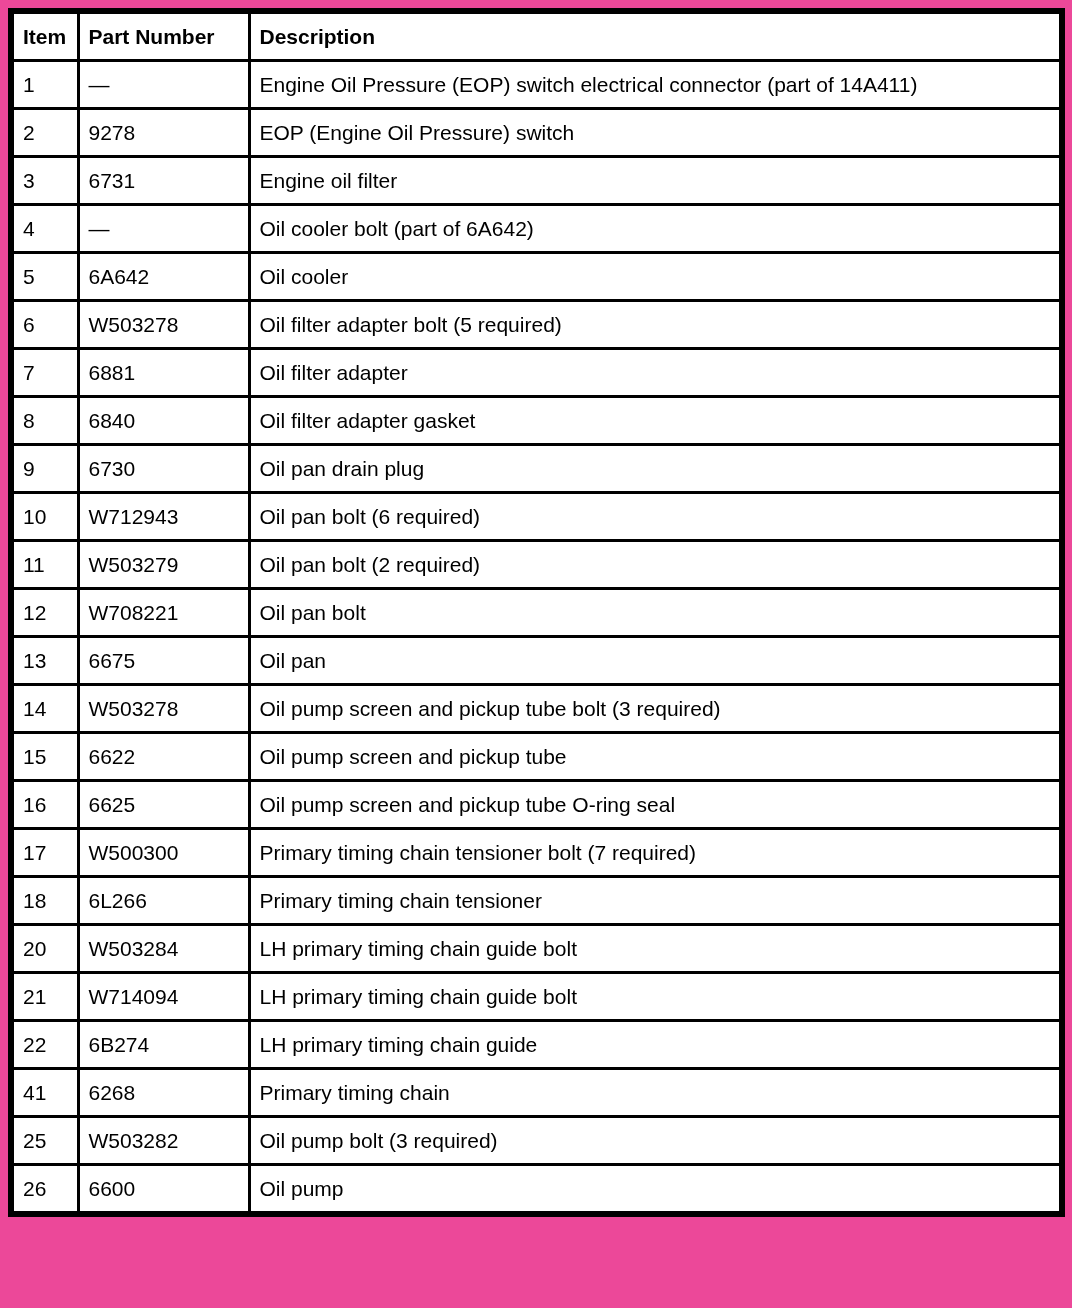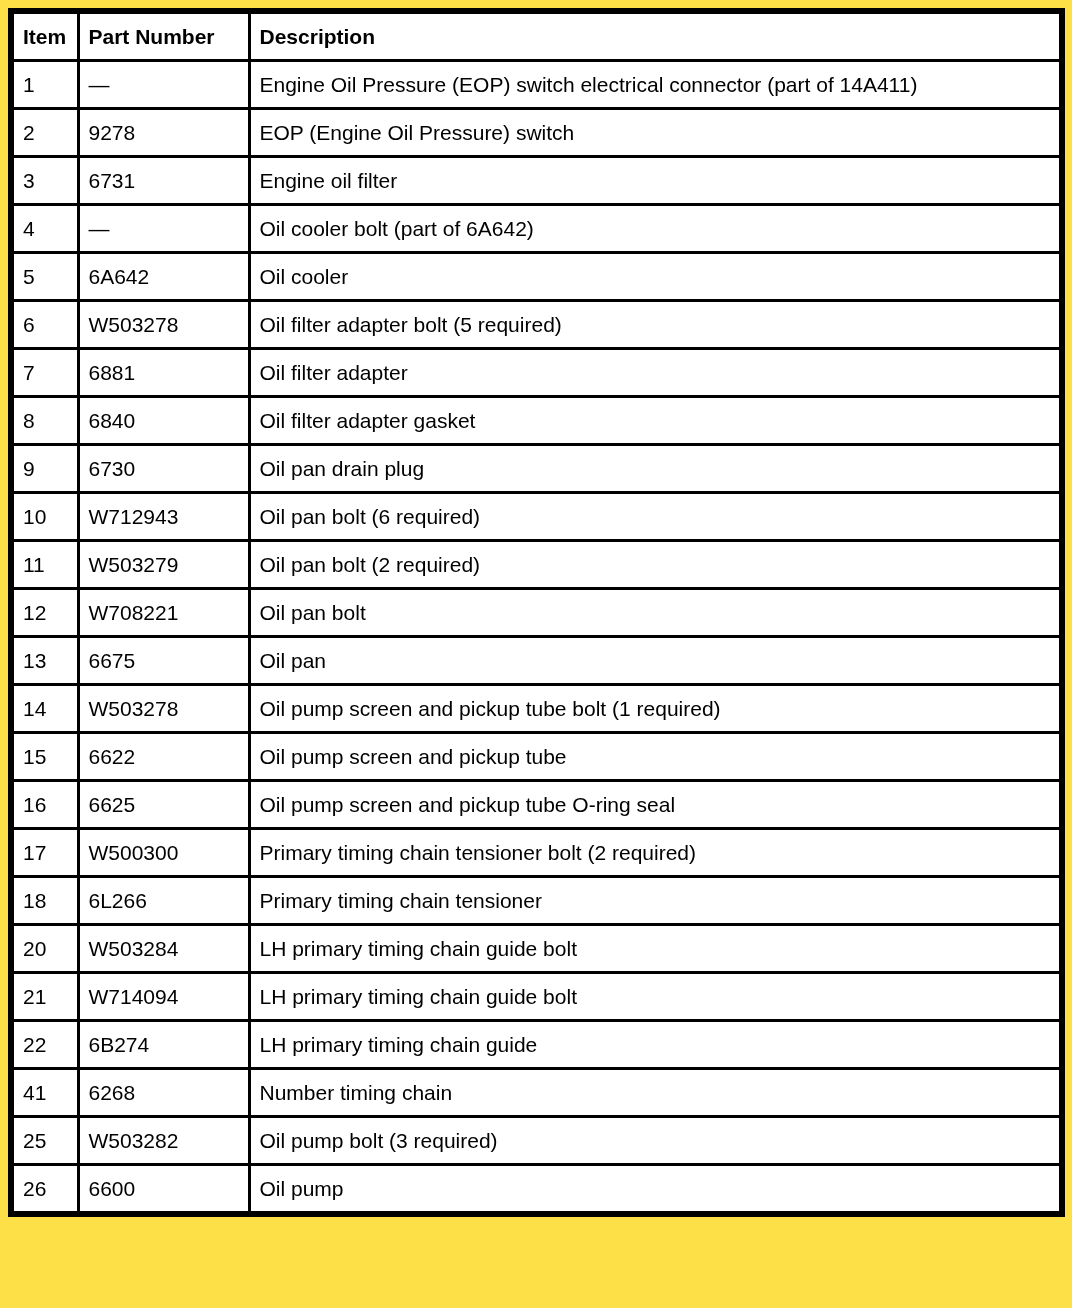--- a/index.html
+++ b/index.html
@@ -5,21 +5,21 @@
   html, body {
     margin: 0;
     padding: 0;
     background: #ffffff;
   }
   .page {
     width: 1072px;
     height: 1308px;
     box-sizing: border-box;
     padding: 8px 7px 8px 8px;
-    background: #fde047;
+    background: #ec4899;
     font-family: "Liberation Sans", sans-serif;
   }
   table.parts {
     border-collapse: collapse;
     table-layout: fixed;
     width: 1057px;
     border: 6px solid #000000;
     background: #ffffff;
   }
   table.parts col.c-item { width: 67px; }
@@ -120,36 +120,36 @@
           <td>Oil pan bolt</td>
         </tr>
         <tr>
           <td>13</td>
           <td>6675</td>
           <td>Oil pan</td>
         </tr>
         <tr>
           <td>14</td>
           <td>W503278</td>
-          <td>Oil pump screen and pickup tube bolt (1 required)</td>
+          <td>Oil pump screen and pickup tube bolt (3 required)</td>
         </tr>
         <tr>
           <td>15</td>
           <td>6622</td>
           <td>Oil pump screen and pickup tube</td>
         </tr>
         <tr>
           <td>16</td>
           <td>6625</td>
           <td>Oil pump screen and pickup tube O-ring seal</td>
         </tr>
         <tr>
           <td>17</td>
           <td>W500300</td>
-          <td>Primary timing chain tensioner bolt (2 required)</td>
+          <td>Primary timing chain tensioner bolt (7 required)</td>
         </tr>
         <tr>
           <td>18</td>
           <td>6L266</td>
           <td>Primary timing chain tensioner</td>
         </tr>
         <tr>
           <td>20</td>
           <td>W503284</td>
           <td>LH primary timing chain guide bolt</td>
@@ -160,21 +160,21 @@
           <td>LH primary timing chain guide bolt</td>
         </tr>
         <tr>
           <td>22</td>
           <td>6B274</td>
           <td>LH primary timing chain guide</td>
         </tr>
         <tr>
           <td>41</td>
           <td>6268</td>
-          <td>Number timing chain</td>
+          <td>Primary timing chain</td>
         </tr>
         <tr>
           <td>25</td>
           <td>W503282</td>
           <td>Oil pump bolt (3 required)</td>
         </tr>
         <tr>
           <td>26</td>
           <td>6600</td>
           <td>Oil pump</td>

